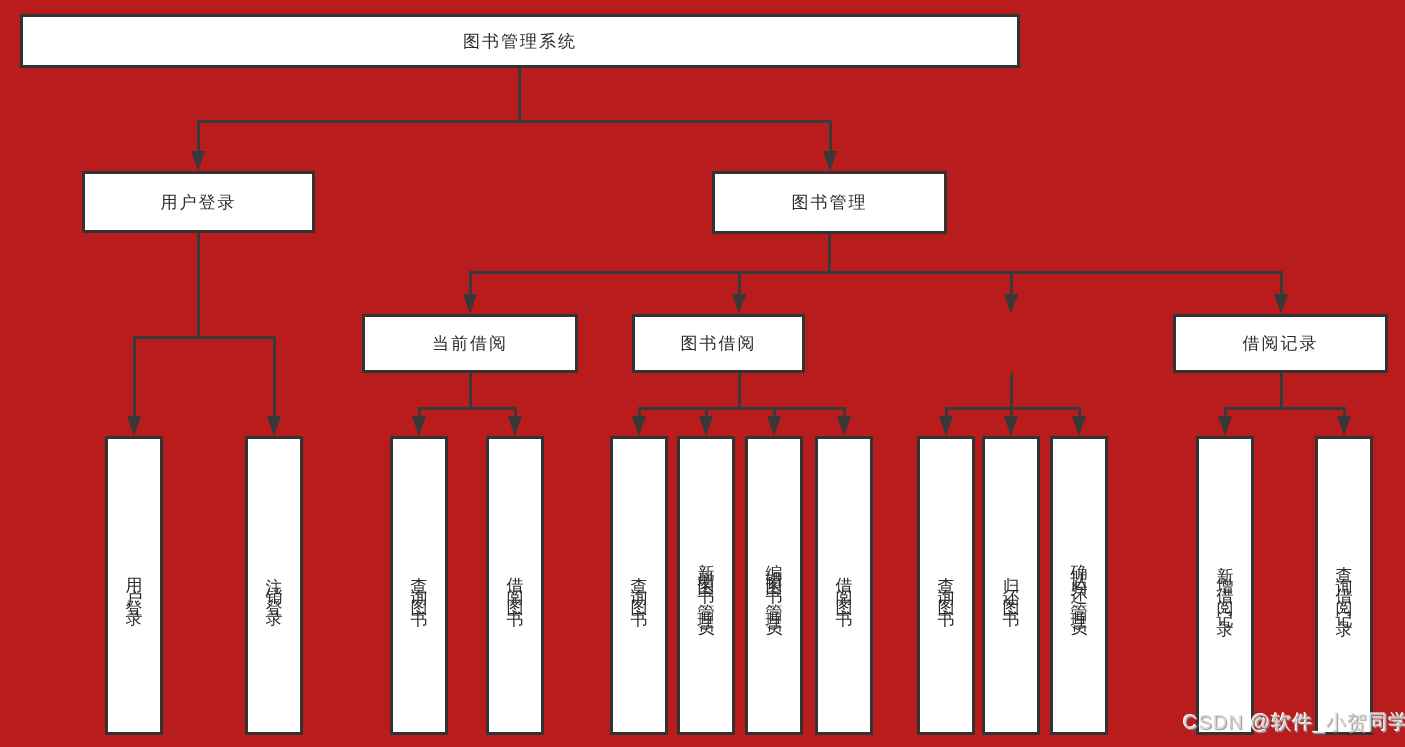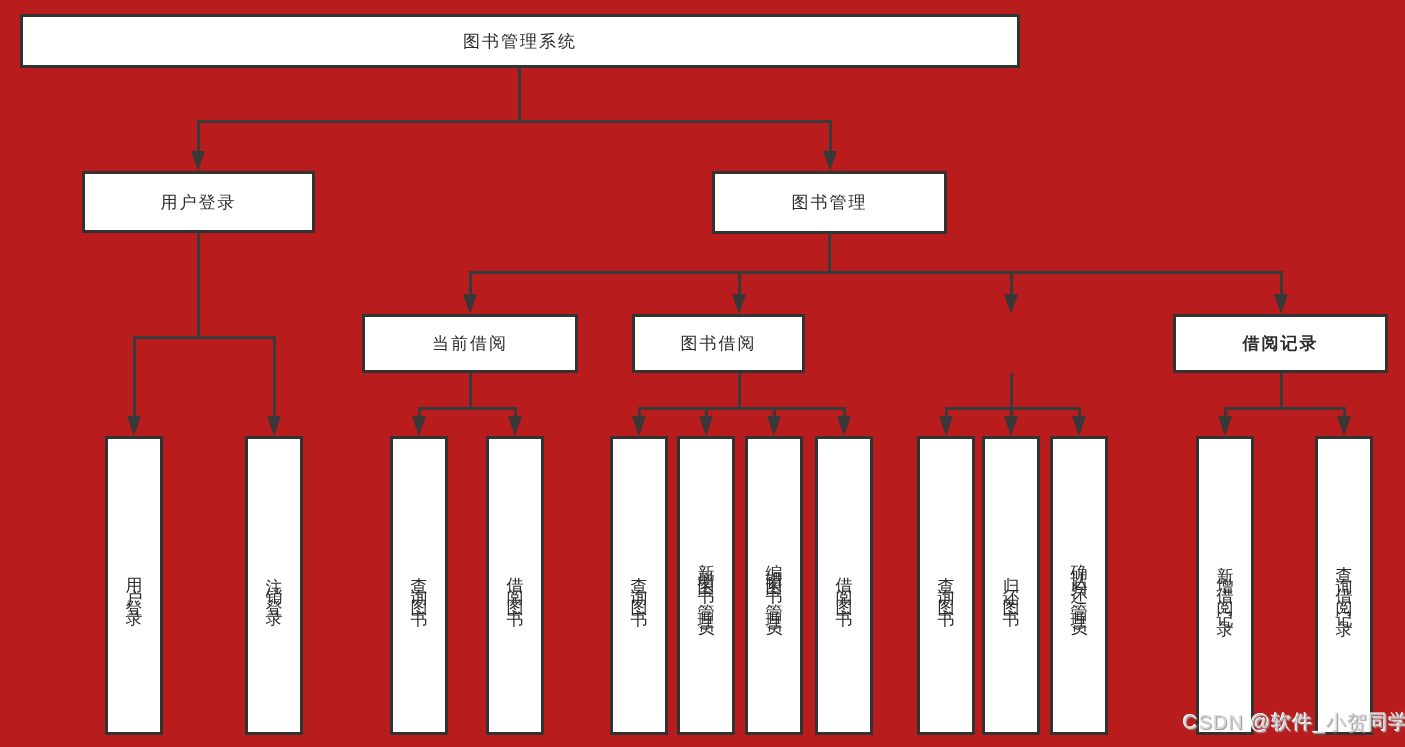--- a/index.html
+++ b/index.html
@@ -89,21 +89,21 @@
   <div class="arrow" style="left:1004px;top:294px;"></div>
   <div class="vline" style="left:1279.5px;top:271px;width:3px;height:27px;"></div>
   <div class="arrow" style="left:1274px;top:294px;"></div>
 
   <div class="box" style="left:362px;top:314px;width:216px;height:59px;">
     <span>当前借阅</span>
   </div>
   <div class="box" style="left:632px;top:314px;width:173px;height:59px;text-align:center;">
     <span>图书借阅</span>
   </div>
-  <div class="box" style="left:1173px;top:314px;width:215px;height:59px;font-weight:bold;">
+  <div class="box" style="left:1173px;top:314px;width:215px;height:59px;">
     <span>借阅记录</span>
   </div>
 
   <div class="vline" style="left:468.5px;top:373px;width:3px;height:34px;"></div>
   <div class="hline" style="left:417.5px;top:407px;width:99px;height:3px;"></div>
   <div class="vline" style="left:417.5px;top:407px;width:3px;height:13px;"></div>
   <div class="arrow" style="left:412px;top:416px;"></div>
   <div class="vline" style="left:513.5px;top:407px;width:3px;height:13px;"></div>
   <div class="arrow" style="left:508px;top:416px;"></div>
 

